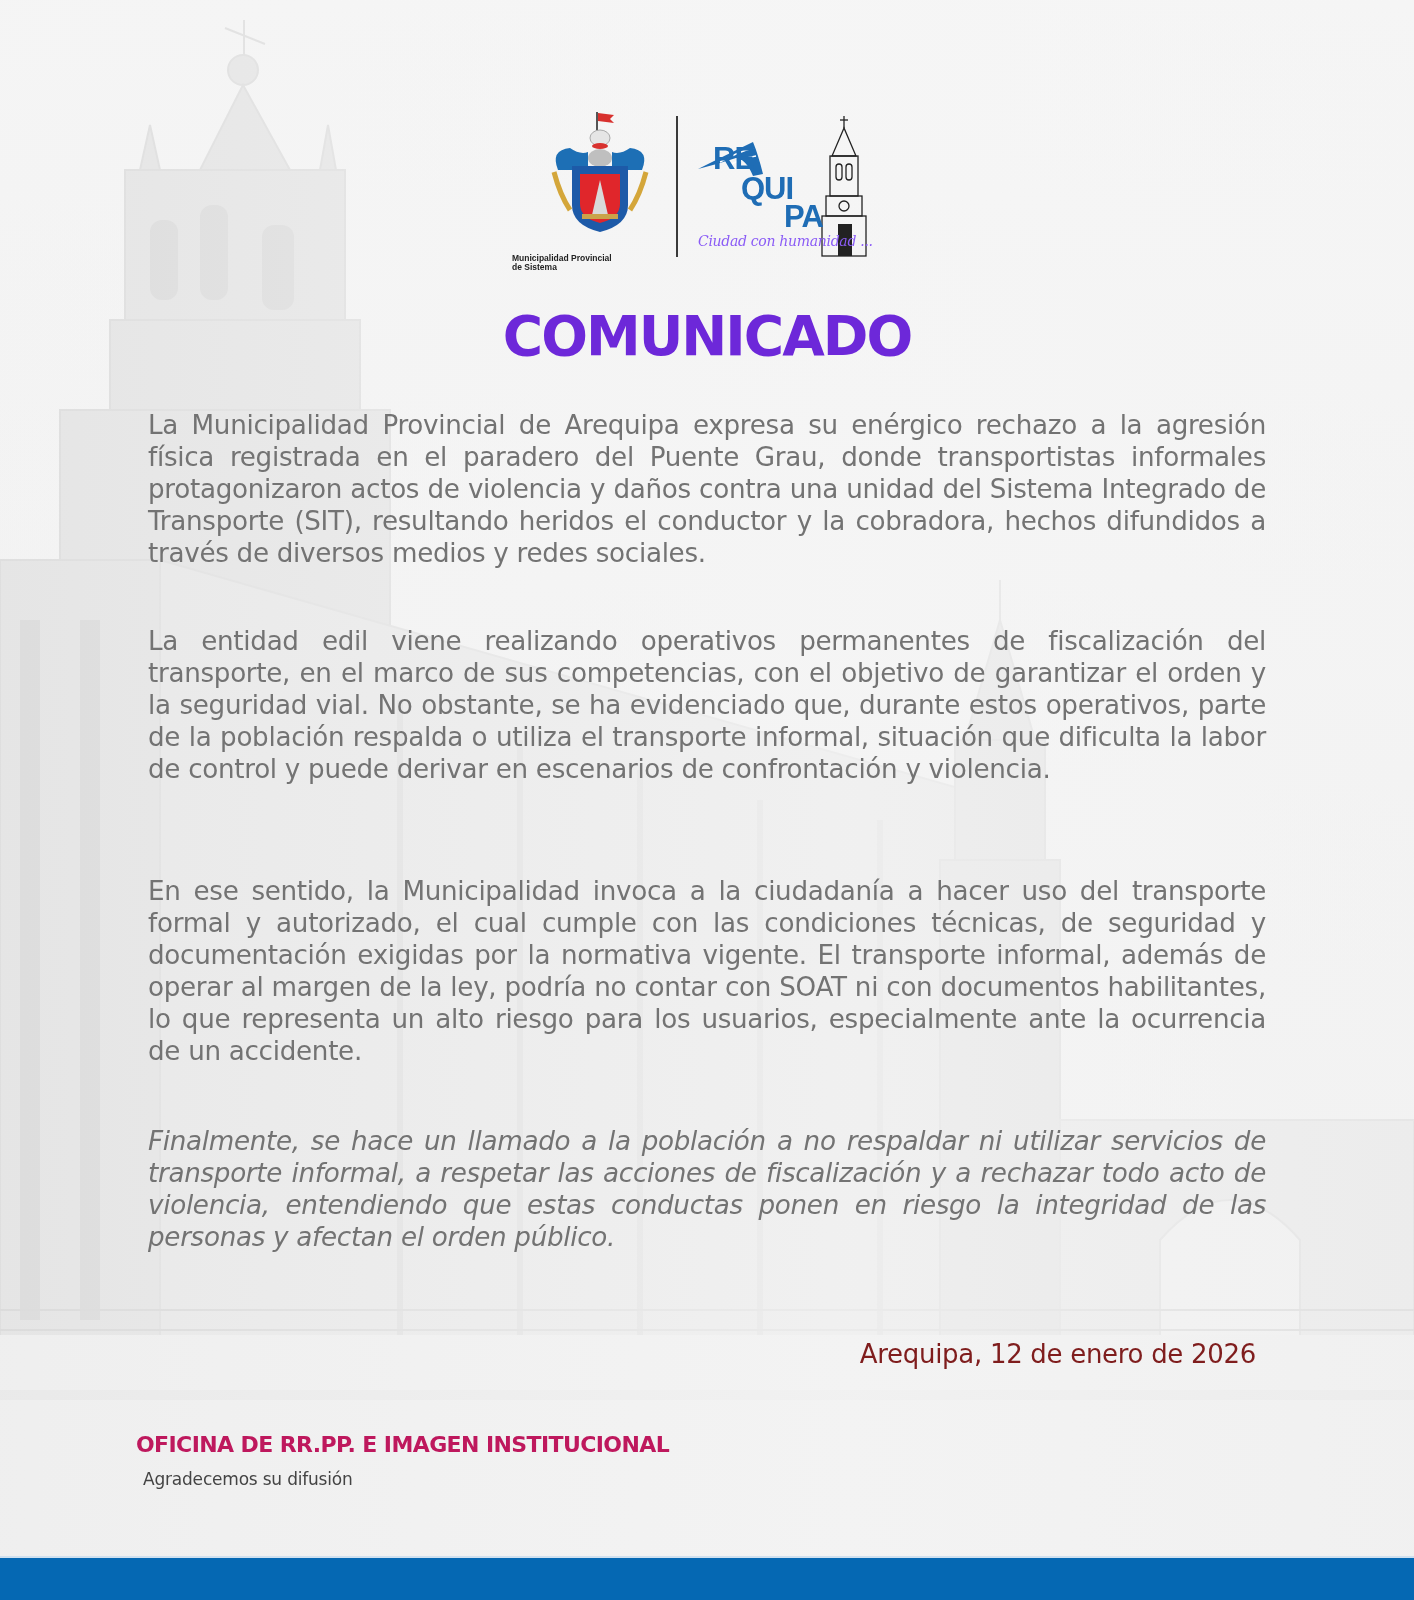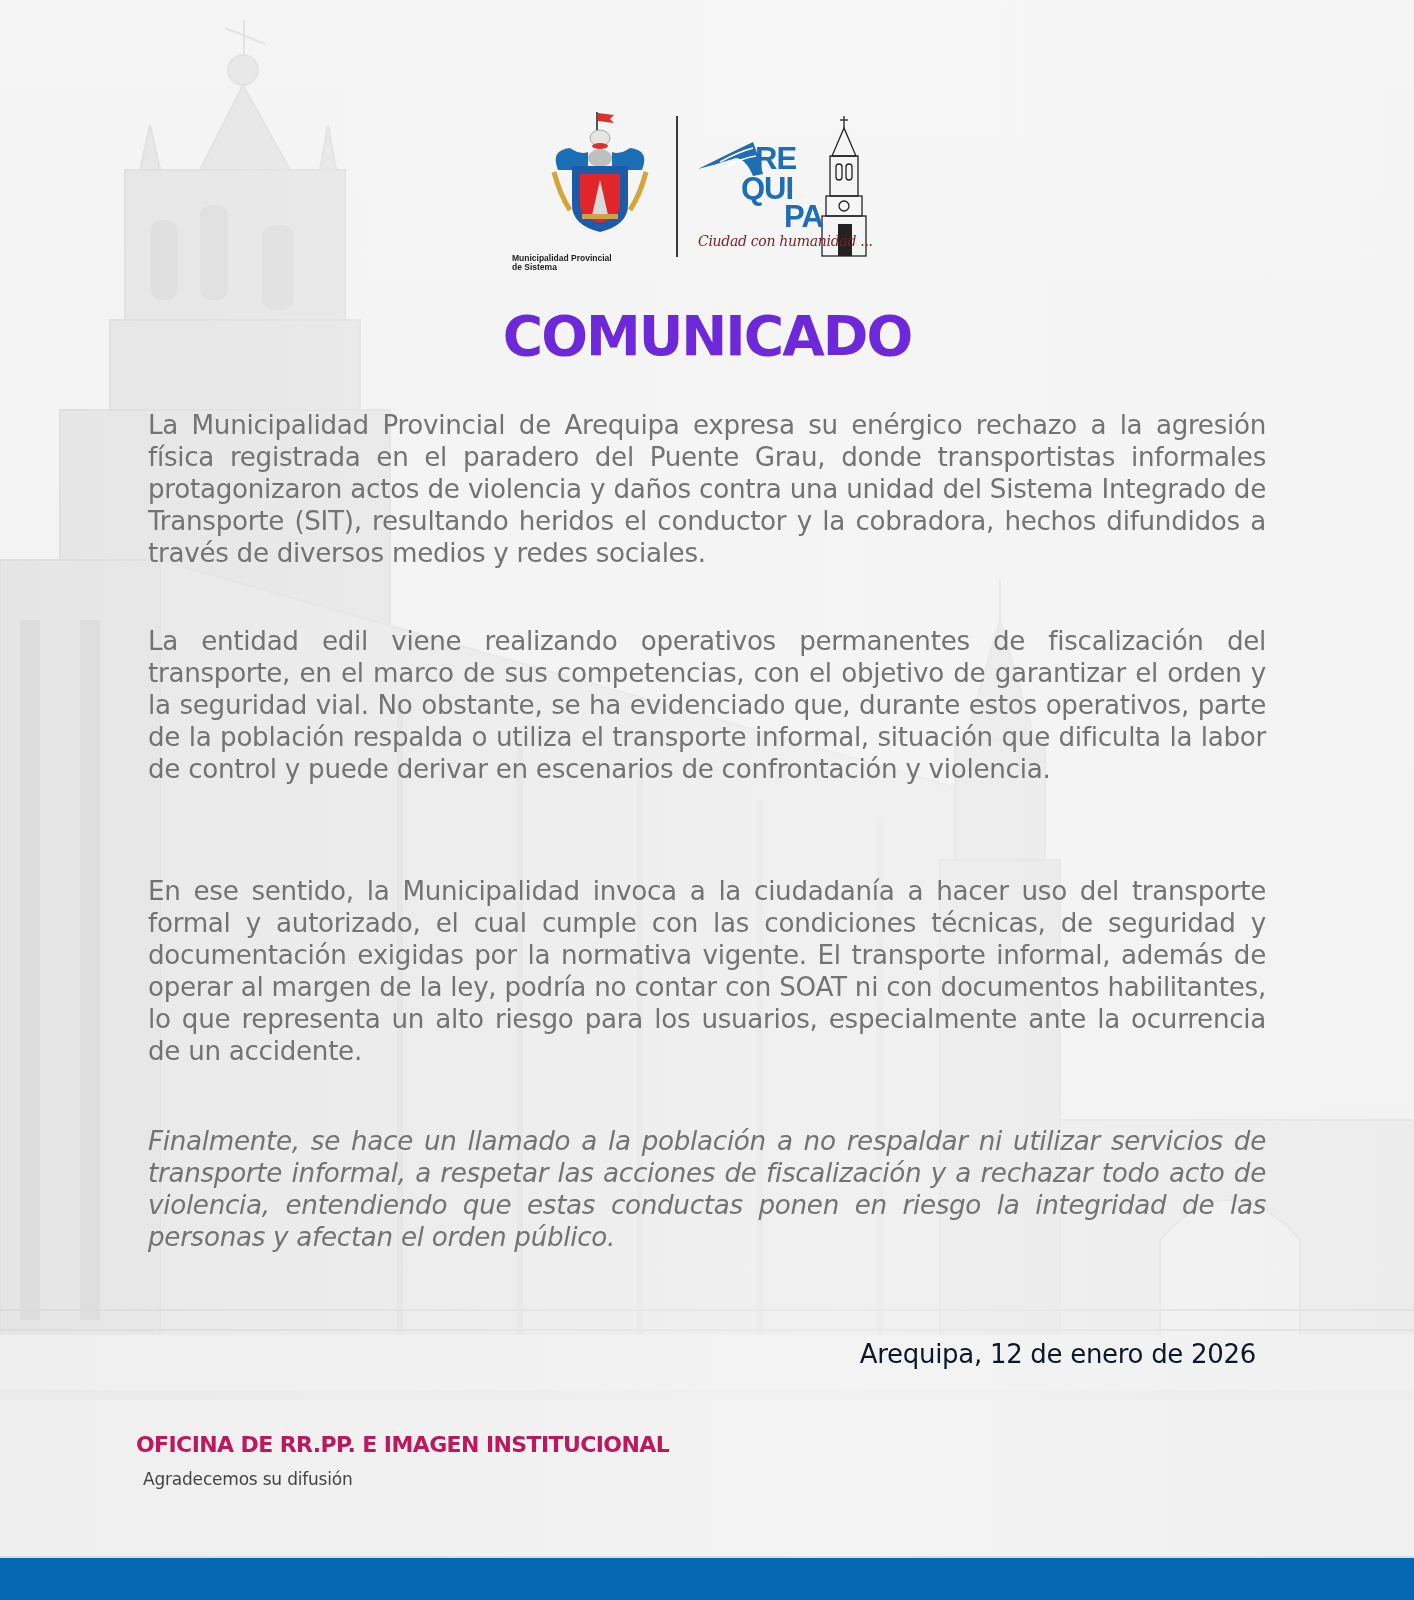--- a/index.html
+++ b/index.html
@@ -21,40 +21,40 @@
       position: absolute; left: 512px; top: 238px; width: 128px; text-align: left;
       font-size: 8.5px; line-height: 9px; font-weight: bold; color: #222; margin-top: 16px;
     }
     .brand { position: absolute; left: 698px; top: 114px; width: 182px; height: 148px; }
     .brand-word {
       position: absolute; font-family: "Liberation Sans", sans-serif; font-weight: bold;
       color: #1f6db5; font-size: 31px; line-height: 28px; letter-spacing: -1px;
     }
     .brand-tag {
       position: absolute; left: 698px; top: 233px; font-family: "DejaVu Serif", serif;
-      font-style: italic; font-size: 14px; color: #7f1d1d; letter-spacing: -0.3px;
+      font-style: italic; font-size: 14px; color: #8b5cf6; letter-spacing: -0.3px;
     }
     .title {
       position: absolute; left: 0; width: 1414px; top: 304px; text-align: center;
       font-family: "DejaVu Sans", sans-serif; font-weight: bold; font-size: 55px;
       letter-spacing: -2px; color: #6d28d9; line-height: 64px;
     }
     .body-text {
       position: absolute; left: 148px; width: 1118px;
       font-family: "DejaVu Sans", sans-serif; font-size: 26.2px; line-height: 32px;
       color: #737373; text-align: justify; text-align-last: left;
       letter-spacing: -0.3px; word-spacing: 0px;
     }
     .p1 { top: 409px; }
     .p2 { top: 625px; }
     .p3 { top: 875px; }
     .p4 { top: 1125px; font-style: italic; }
     .date {
       position: absolute; right: 158px; top: 1339px;
-      font-family: "DejaVu Sans", sans-serif; font-size: 26px; color: #0f172a; letter-spacing: -0.3px;
+      font-family: "DejaVu Sans", sans-serif; font-size: 26px; color: #7f1d1d; letter-spacing: -0.3px;
     }
     .office {
       position: absolute; left: 136px; top: 1432px;
       font-family: "DejaVu Sans", sans-serif; font-weight: bold; font-size: 22px; color: #be185d; letter-spacing: -0.6px;
     }
     .thanks {
       position: absolute; left: 136px; top: 1469px;
       font-family: "DejaVu Sans", sans-serif; font-size: 17px; color: #444; letter-spacing: -0.2px; margin-left: 7px;
     }
     .footer-bar { position: absolute; left: 0; top: 1556px; width: 1414px; height: 44px; background: #0568b3; border-top: 2px solid #cfe0ef; }
@@ -158,21 +158,21 @@
       <polygon points="146,14 134,42 158,42"></polygon>
       <rect x="132" y="42" width="28" height="40"></rect>
       <rect x="138" y="50" width="6" height="16" rx="3"></rect>
       <rect x="148" y="50" width="6" height="16" rx="3"></rect>
       <rect x="128" y="82" width="36" height="20"></rect>
       <circle cx="146" cy="92" r="5"></circle>
       <rect x="124" y="102" width="44" height="40"></rect>
     </g>
     <rect x="140" y="110" width="14" height="32" fill="#222"></rect>
   </svg>
-  <div class="brand-word" style="left:755px; top:145px;">RE</div>
+  <div class="brand-word" style="left:713px; top:145px;">RE</div>
   <div class="brand-word" style="left:741px; top:175px;">QUI</div>
   <div class="brand-word" style="left:784px; top:203px;">PA</div>
   <div class="brand-tag">Ciudad con humanidad ...</div>
 
   <div class="title">COMUNICADO</div>
 
   <p class="body-text p1" style="margin:0;">La Municipalidad Provincial de Arequipa expresa su enérgico rechazo a la agresión física registrada en el paradero del Puente Grau, donde transportistas informales protagonizaron actos de violencia y daños contra una unidad del Sistema Integrado de Transporte (SIT), resultando heridos el conductor y la cobradora, hechos difundidos a través de diversos medios y redes sociales.</p>
   <p class="body-text p2" style="margin:0;">La entidad edil viene realizando operativos permanentes de fiscalización del transporte, en el marco de sus competencias, con el objetivo de garantizar el orden y la seguridad vial. No obstante, se ha evidenciado que, durante estos operativos, parte de la población respalda o utiliza el transporte informal, situación que dificulta la labor de control y puede derivar en escenarios de confrontación y violencia.</p>
   <p class="body-text p3" style="margin:0;">En ese sentido, la Municipalidad invoca a la ciudadanía a hacer uso del transporte formal y autorizado, el cual cumple con las condiciones técnicas, de seguridad y documentación exigidas por la normativa vigente. El transporte informal, además de operar al margen de la ley, podría no contar con SOAT ni con documentos habilitantes, lo que representa un alto riesgo para los usuarios, especialmente ante la ocurrencia de un accidente.</p>
   <p class="body-text p4" style="margin:0;">Finalmente, se hace un llamado a la población a no respaldar ni utilizar servicios de transporte informal, a respetar las acciones de fiscalización y a rechazar todo acto de violencia, entendiendo que estas conductas ponen en riesgo la integridad de las personas y afectan el orden público.</p>

